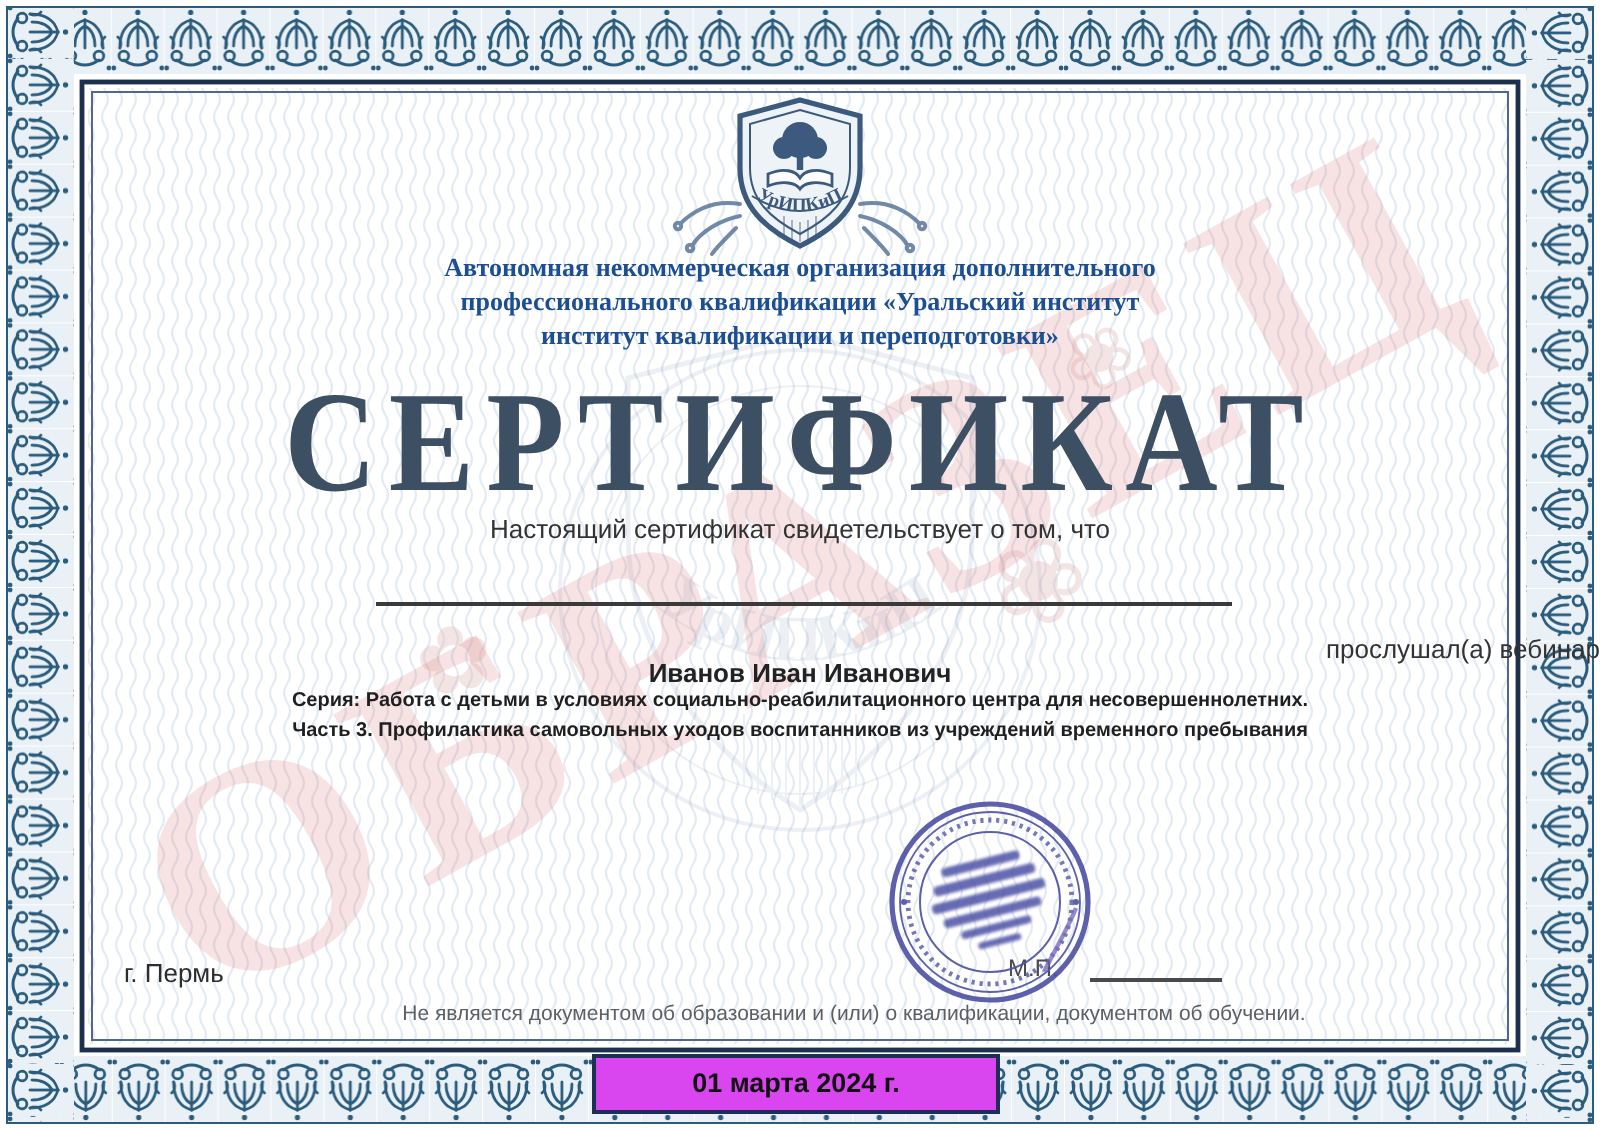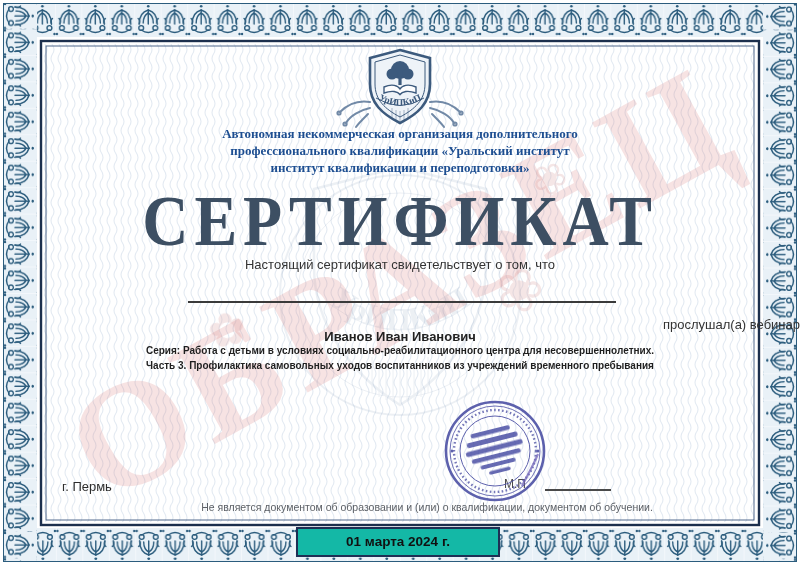--- a/index.html
+++ b/index.html
@@ -34,21 +34,21 @@
   .director{position:absolute;left:263px;top:461px;font-size:12.5px;color:#3a3a3a;
         line-height:1.25;}
   .seal-abbr{position:absolute;left:504px;top:477px;font-size:12px;color:#4a4a4a;z-index:2;}
   .sig-line{position:absolute;left:545px;top:489px;width:66px;height:0;
         border-top:2px solid #4a4a4a;}
   .disclaimer{position:absolute;left:0;top:501px;width:800px;text-align:center;
         font-size:10.5px;color:#5c6066;padding-left:27px;}
   .stamp-svg{position:absolute;left:442px;top:398px;z-index:3;opacity:.92;}
   .logo-svg{position:absolute;left:330px;top:46px;z-index:2;}
   .date-box{position:absolute;left:296px;top:527px;width:200px;height:26px;
-        background:#14b8a6;border:2px solid #1e2f55;z-index:4;
+        background:#d946ef;border:2px solid #1e2f55;z-index:4;
         text-align:center;line-height:26px;font-size:13.5px;font-weight:bold;color:#111;}
 </style>
 </head>
 <body>
 
 <div class="cert">
 
   <svg class="bg-svg" width="800" height="565" aria-hidden="true">
     <defs>
       <g id="ornMotif">

